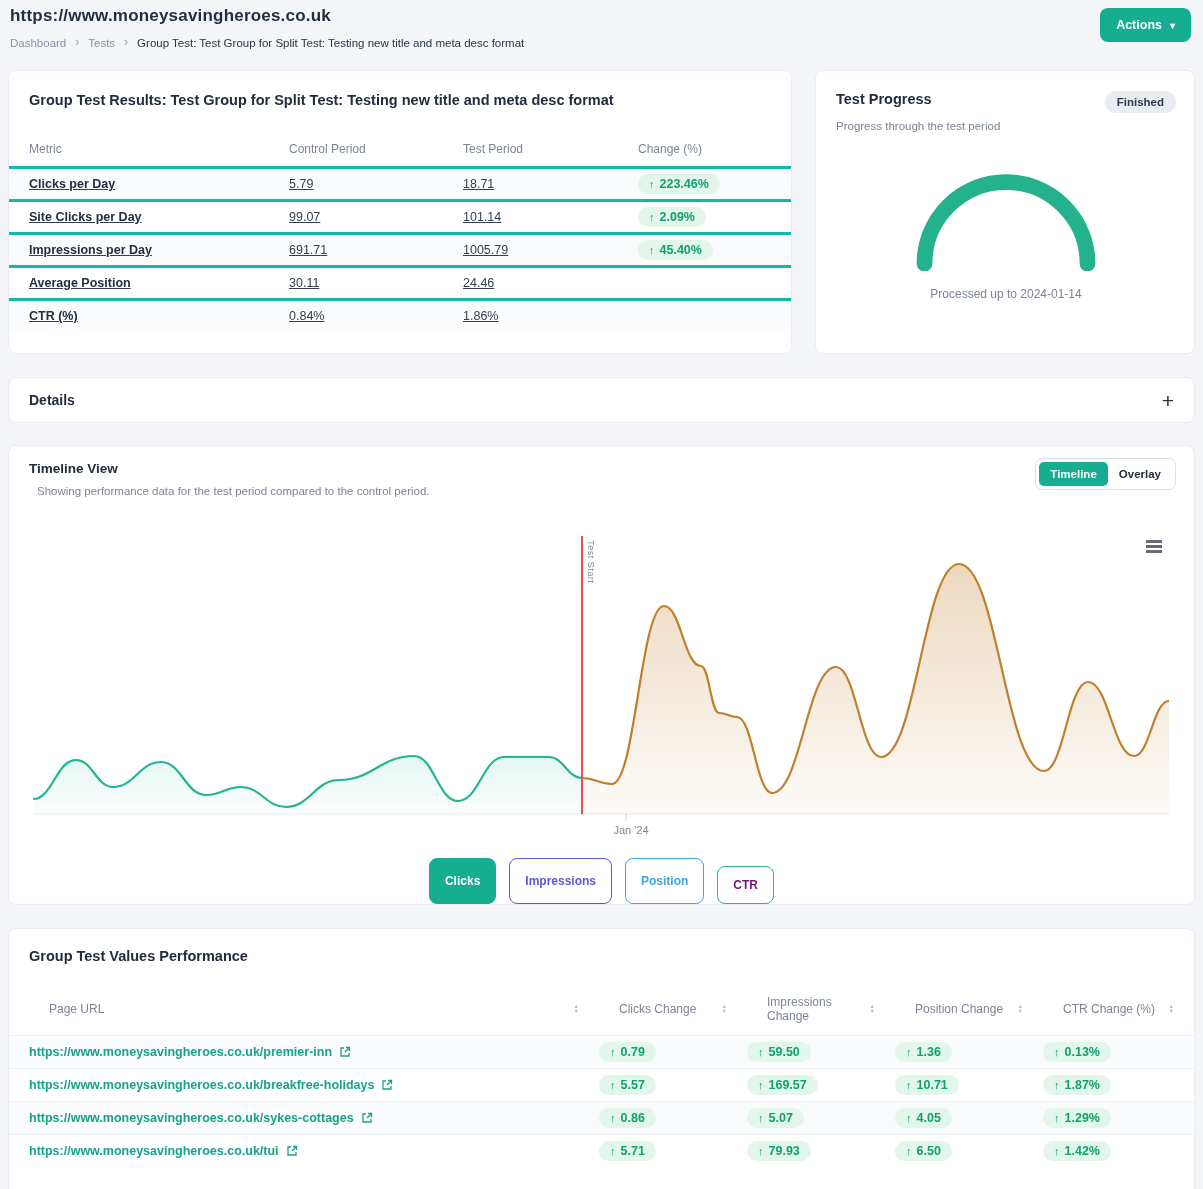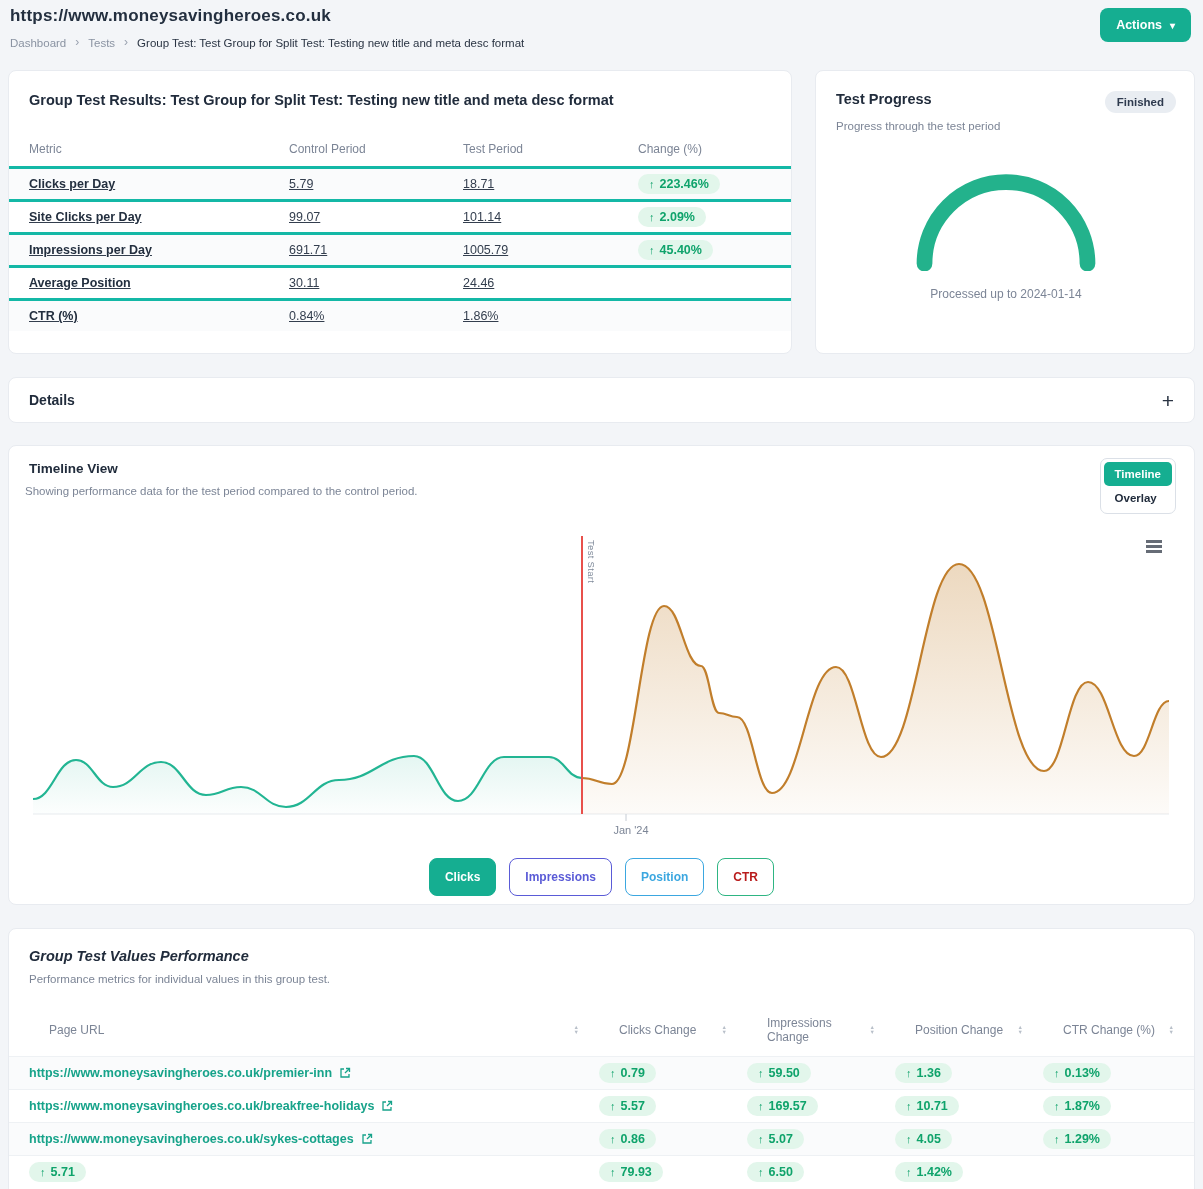--- a/index.html
+++ b/index.html
@@ -58,39 +58,39 @@
   .gauge-caption { position:absolute; left:0; top:216px; width:380px; text-align:center; font-size:12px; color:#7c8596; }
 
   
   #details-card { left:8px; top:377px; width:1187px; height:46px; display:flex; align-items:center; justify-content:space-between; padding:0 20px; }
   .details-title { font-size:14px; font-weight:bold; color:#212c3c; }
   .plus-icon { font-size:21px; font-weight:normal; color:#2a3443; cursor:pointer; line-height:1; }
 
   
   #timeline-card { left:8px; top:445px; width:1187px; height:460px; }
   .tl-title { position:absolute; left:20px; top:15px; font-size:13.5px; font-weight:bold; color:#212c3c; }
-  .tl-sub { position:absolute; left:16px; top:39px; font-size:11.5px; color:#7c8596; }
-  .toggle { position:absolute; right:18px; top:12px; display:flex; border:1px solid #dbe0e7; border-radius:7px; background:#fff; padding:3px;flex-direction:column; }
+  .tl-sub { position:absolute; left:28px; top:39px; font-size:11.5px; color:#7c8596; }
+  .toggle { position:absolute; right:18px; top:12px; display:flex; border:1px solid #dbe0e7; border-radius:7px; background:#fff; padding:3px; }
   .toggle .tbtn { font-size:11.5px; font-weight:bold; padding:6px 11px; border-radius:5px; cursor:pointer; color:#212c3c; }
   .toggle .tbtn.active { background:#15ae91; color:#fff; }
   #chart-svg { position:absolute; left:0; top:70px; }
   .hamburger { position:absolute; right:32px; top:94px; width:16px; cursor:pointer; }
   .hamburger div { height:2.5px; background:#666c76; margin-bottom:2.5px; }
   .test-start-label { position:absolute; left:577px; top:94px; writing-mode:vertical-rl; font-size:9.5px; color:#7f8a9a; letter-spacing:0.3px; }
   .axis-label { position:absolute; left:572px; top:378px; width:100px; text-align:center; font-size:11px; color:#7c8596; }
   .metric-btns { position:absolute; left:0; top:412px; width:100%; display:flex; justify-content:center; gap:13px; }
   .mbtn { font-family:inherit; font-size:12px; font-weight:bold; border-radius:8px; padding:11px 15px; cursor:pointer; background:#fff; }
   .mbtn-clicks { background:#15ae91; color:#fff; border:1.5px solid #15ae91; }
   .mbtn-impressions { color:#5a5bd7; border:1.5px solid #5a5bd7; }
   .mbtn-position { color:#3ba7e0; border:1.5px solid #3ba7e0; }
-  .mbtn-ctr { color:#b91c1c; border:1.5px solid #2eb583; }
+  .mbtn-ctr { color:#701a75; border:1.5px solid #2eb583;margin-top:8px; }
 
   
   #values-card { left:8px; top:928px; width:1187px; height:300px; }
-  .gv-title { padding:19px 20px 0 20px; font-size:14.5px; font-weight:bold; color:#212c3c;font-style:italic; }
+  .gv-title { padding:19px 20px 0 20px; font-size:14.5px; font-weight:bold; color:#212c3c; }
   .gv-sub { padding:9px 20px 0 20px; font-size:11.5px; color:#7c8596; }
   .vrow { display:grid; grid-template-columns:570px 148px 148px 148px 1fr; align-items:center; padding-left:20px; }
   .vhead { margin-top:18px; min-height:53px; font-size:12px; color:#7c8596; }
   .vhead .hcell { display:flex; align-items:center; justify-content:space-between; padding-right:18px; }
   .vhead .hlabel { max-width:100px;margin-left:20px; }
   .vhead .hcell-url .hlabel { max-width:none; }
   .sort { display:flex; flex-direction:column; line-height:4.5px; font-size:5.5px; color:#b8bfc9; cursor:pointer; padding:2px; }
   .vbody { height:33px; border-top:1px solid #eef1f4; font-size:12.5px; }
   .vbody.striped { background:#fafbfc; }
   .url-cell { display:flex; align-items:center; gap:7px; }
@@ -222,21 +222,20 @@
   <div class="metric-btns">
     <button class="mbtn mbtn-clicks">Clicks</button>
     <button class="mbtn mbtn-impressions">Impressions</button>
     <button class="mbtn mbtn-position">Position</button>
     <button class="mbtn mbtn-ctr">CTR</button>
   </div>
 </div>
 
 <div class="card" id="values-card">
   <div class="gv-title">Group Test Values Performance</div>
-  <div class="gv-sub">Performance metrics for individual values in this group test.</div>
 
   <div class="vrow vhead">
     <div class="hcell hcell-url">
       <span class="hlabel">Page URL</span>
       <span class="sort">
           <span>▲</span>
           <span>▼</span>
         </span>
     </div>
     <div class="hcell">
@@ -351,20 +350,30 @@
             <span class="arrow">↑</span>
             <span>4.05</span>
           </span></div>
       <div><span class="pill">
             <span class="arrow">↑</span>
             <span>1.29%</span>
           </span></div>
     </div>
 
     <div class="vrow vbody">
+      <div class="url-cell">
+        <a class="url-link">https://www.moneysavingheroes.co.uk/tui</a>
+        <span class="ext-icon">
+          <svg width="12" height="12" viewBox="0 0 12 12" fill="none" stroke="#17a38a" stroke-width="1.3">
+            <path d="M5 2 H2 V10 H10 V7"></path>
+            <path d="M7 1.5 H10.5 V5"></path>
+            <path d="M10.3 1.7 L6 6"></path>
+          </svg>
+        </span>
+      </div>
       <div><span class="pill">
             <span class="arrow">↑</span>
             <span>5.71</span>
           </span></div>
       <div><span class="pill">
             <span class="arrow">↑</span>
             <span>79.93</span>
           </span></div>
       <div><span class="pill">
             <span class="arrow">↑</span>

